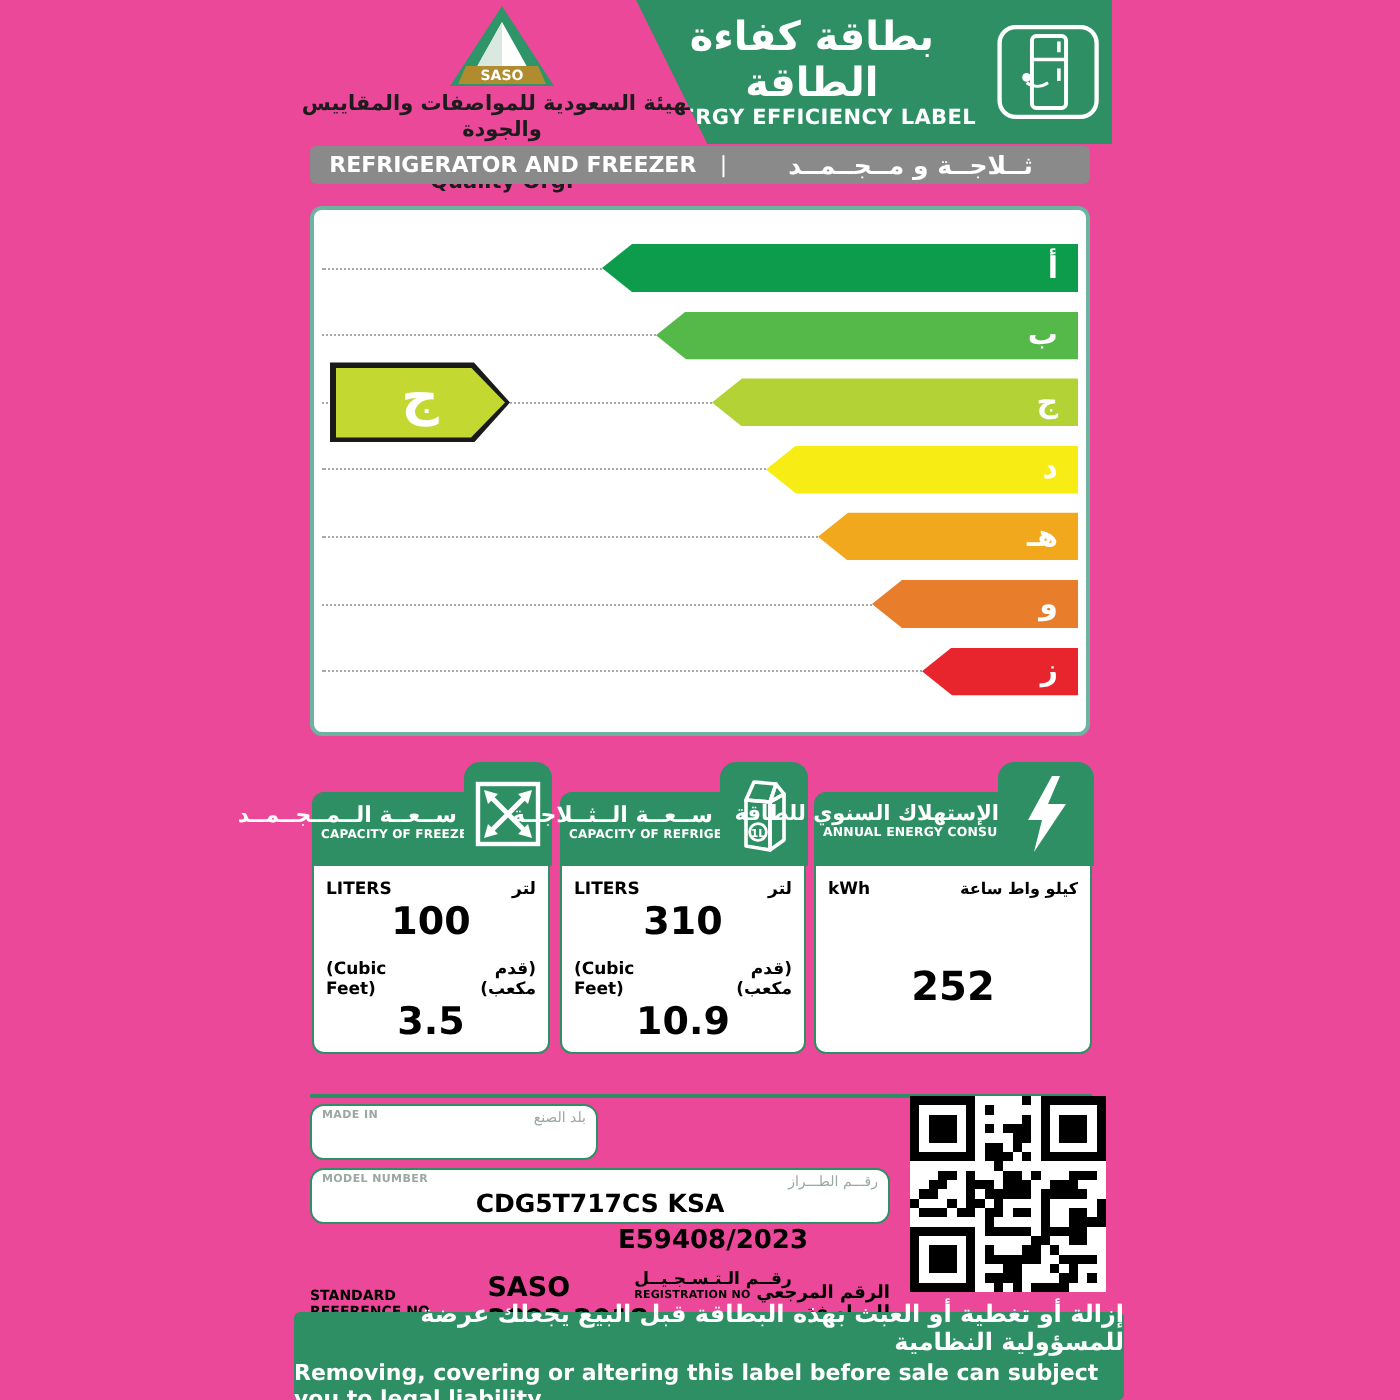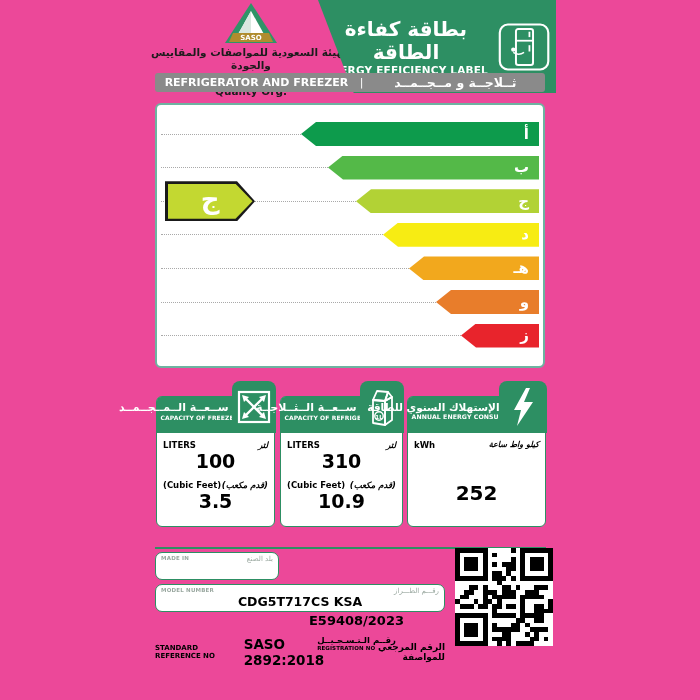--- a/index.html
+++ b/index.html
@@ -5,21 +5,21 @@
   html,body{margin:0;padding:0;background:#ffffff;}
   *{box-sizing:border-box;font-family:"DejaVu Sans","Liberation Sans",sans-serif;}
   #canvas{position:relative;width:700px;height:700px;background:#ec4899;overflow:hidden;}
   #label{position:absolute;left:148px;top:0;width:416px;height:700px;}
 
   
   .org-block{position:absolute;left:0;top:2px;width:206px;text-align:center;}
   .org-logo{display:block;margin:0 auto;}
   .org-ar{font-size:10.5px;font-weight:bold;color:#1c1c1c;direction:rtl;line-height:1.25;}
   .org-en{font-size:10.5px;font-weight:600;color:#1c1c1c;line-height:1.2;}
-  .banner{position:absolute;left:170px;top:0;width:238px;height:93px;background:var(--green);
+  .banner{position:absolute;left:170px;top:0;width:238px;height:72px;background:var(--green);
           clip-path:polygon(0 0,100% 0,100% 100%,15% 100%);display:flex;align-items:center;justify-content:flex-end;padding-right:6px;}
   .banner-text{text-align:center;margin-right:4px;}
   .banner-ar{font-size:20px;font-weight:bold;color:#fff;direction:rtl;line-height:1.15;}
   .banner-en{font-size:10.5px;font-weight:bold;color:#fff;letter-spacing:.2px;}
   .product-bar{position:absolute;left:7px;top:73px;width:390px;height:19px;background:#8a8a8a;border-radius:3px;
                display:flex;align-items:center;color:#fff;font-weight:bold;}
   .pb-en{flex:0 0 52%;text-align:center;font-size:11px;}
   .pb-sep{flex:0 0 2%;text-align:center;font-size:11px;font-weight:normal;}
   .pb-ar{flex:1;text-align:center;font-size:12.5px;direction:rtl;}
 
@@ -39,21 +39,21 @@
   
   .panel{position:absolute;top:396px;height:131px;background:#fff;border:1.5px solid var(--green);border-radius:6px;}
   .panel-tab{position:absolute;top:-16px;right:-1.5px;width:44px;height:52px;background:var(--green);
              border-radius:8px 8px 0 0;display:flex;align-items:center;justify-content:center;}
   .panel-head{position:absolute;top:-0.5px;left:-0.5px;right:-0.5px;height:36px;background:var(--green);
               border-radius:4px 4px 0 0;color:#fff;padding:4px 46px 0 4px;}
   .panel-head .t-ar{font-size:11px;font-weight:bold;direction:rtl;text-align:right;line-height:1.2;white-space:nowrap;}
   .panel-head .t-en{font-size:6px;font-weight:bold;text-align:left;letter-spacing:.1px;white-space:nowrap;}
   .panel-body{position:absolute;top:36px;left:0;right:0;bottom:0;}
   .prow{display:flex;justify-content:space-between;font-weight:bold;font-size:8.5px;padding:0 6px;margin-top:7px;color:#000;}
-  .prow .ar{direction:rtl;font-style:italic;}
+  .prow .ar{direction:rtl;}
   .pval{text-align:center;font-weight:bold;font-size:19px;color:#000;line-height:1.15;margin-top:1px;}
 
   
   .divider{position:absolute;left:7px;top:547px;width:391px;height:2px;background:var(--green);}
   .dbox{position:absolute;height:28px;border:1.5px solid var(--green);border-radius:7px;background:#fff;}
   .dbox .lbl-en{position:absolute;top:2px;left:5px;font-size:5.5px;font-weight:bold;color:#9aa8a0;letter-spacing:.2px;}
   .dbox .lbl-ar{position:absolute;top:2px;right:5px;font-size:7px;color:#9aa8a0;direction:rtl;}
   .dbox .val{position:absolute;left:0;right:0;top:9px;text-align:center;font-weight:bold;font-size:12.5px;color:#000;}
   .reg-row{position:absolute;left:120px;top:613px;width:177px;display:flex;justify-content:flex-end;align-items:center;gap:7px;flex-direction:column;}
   .reg-val{font-weight:bold;font-size:13px;color:#000;}
@@ -233,21 +233,21 @@
       <div class="prow">
         <span>kWh</span>
         <span class="ar" style="font-size:8px;">كيلو واط ساعة</span>
       </div>
       <div class="pval" style="margin-top:32px;font-size:20px;">252</div>
     </div>
   </div>
 
   <div class="divider"></div>
 
-  <div class="dbox" style="left:7px;top:552px;width:124px;padding-left:16px;">
+  <div class="dbox" style="left:7px;top:552px;width:144px;padding-left:16px;">
     <span class="lbl-en">MADE IN</span>
     <span class="lbl-ar">بلد الصنع</span>
   </div>
 
 
   <div class="dbox" style="left:7px;top:584px;width:290px;">
     <span class="lbl-en">MODEL NUMBER</span>
     <span class="lbl-ar">رقـــم الطـــراز</span>
     <div class="val">CDG5T717CS KSA</div>
   </div>
@@ -393,15 +393,19 @@
           <rect x="1" y="1" width="5" height="5" fill="#fff"></rect>
           <rect x="2" y="2" width="3" height="3"></rect>
           <rect x="14" y="0" width="7" height="7"></rect>
           <rect x="15" y="1" width="5" height="5" fill="#fff"></rect>
           <rect x="16" y="2" width="3" height="3"></rect>
           <rect x="0" y="14" width="7" height="7"></rect>
           <rect x="1" y="15" width="5" height="5" fill="#fff"></rect>
           <rect x="2" y="16" width="3" height="3"></rect>
         </svg></div>
 
+  <div class="footer">
+    <div class="foot-ar">إزالة أو تغطية أو العبث بهذه البطاقة قبل البيع يجعلك عرضة للمسؤولية النظامية</div>
+    <div class="foot-en">Removing, covering or altering this label before sale can subject you to legal liability</div>
+  </div>
 
 </div>
 </div>
 
 </body></html>

